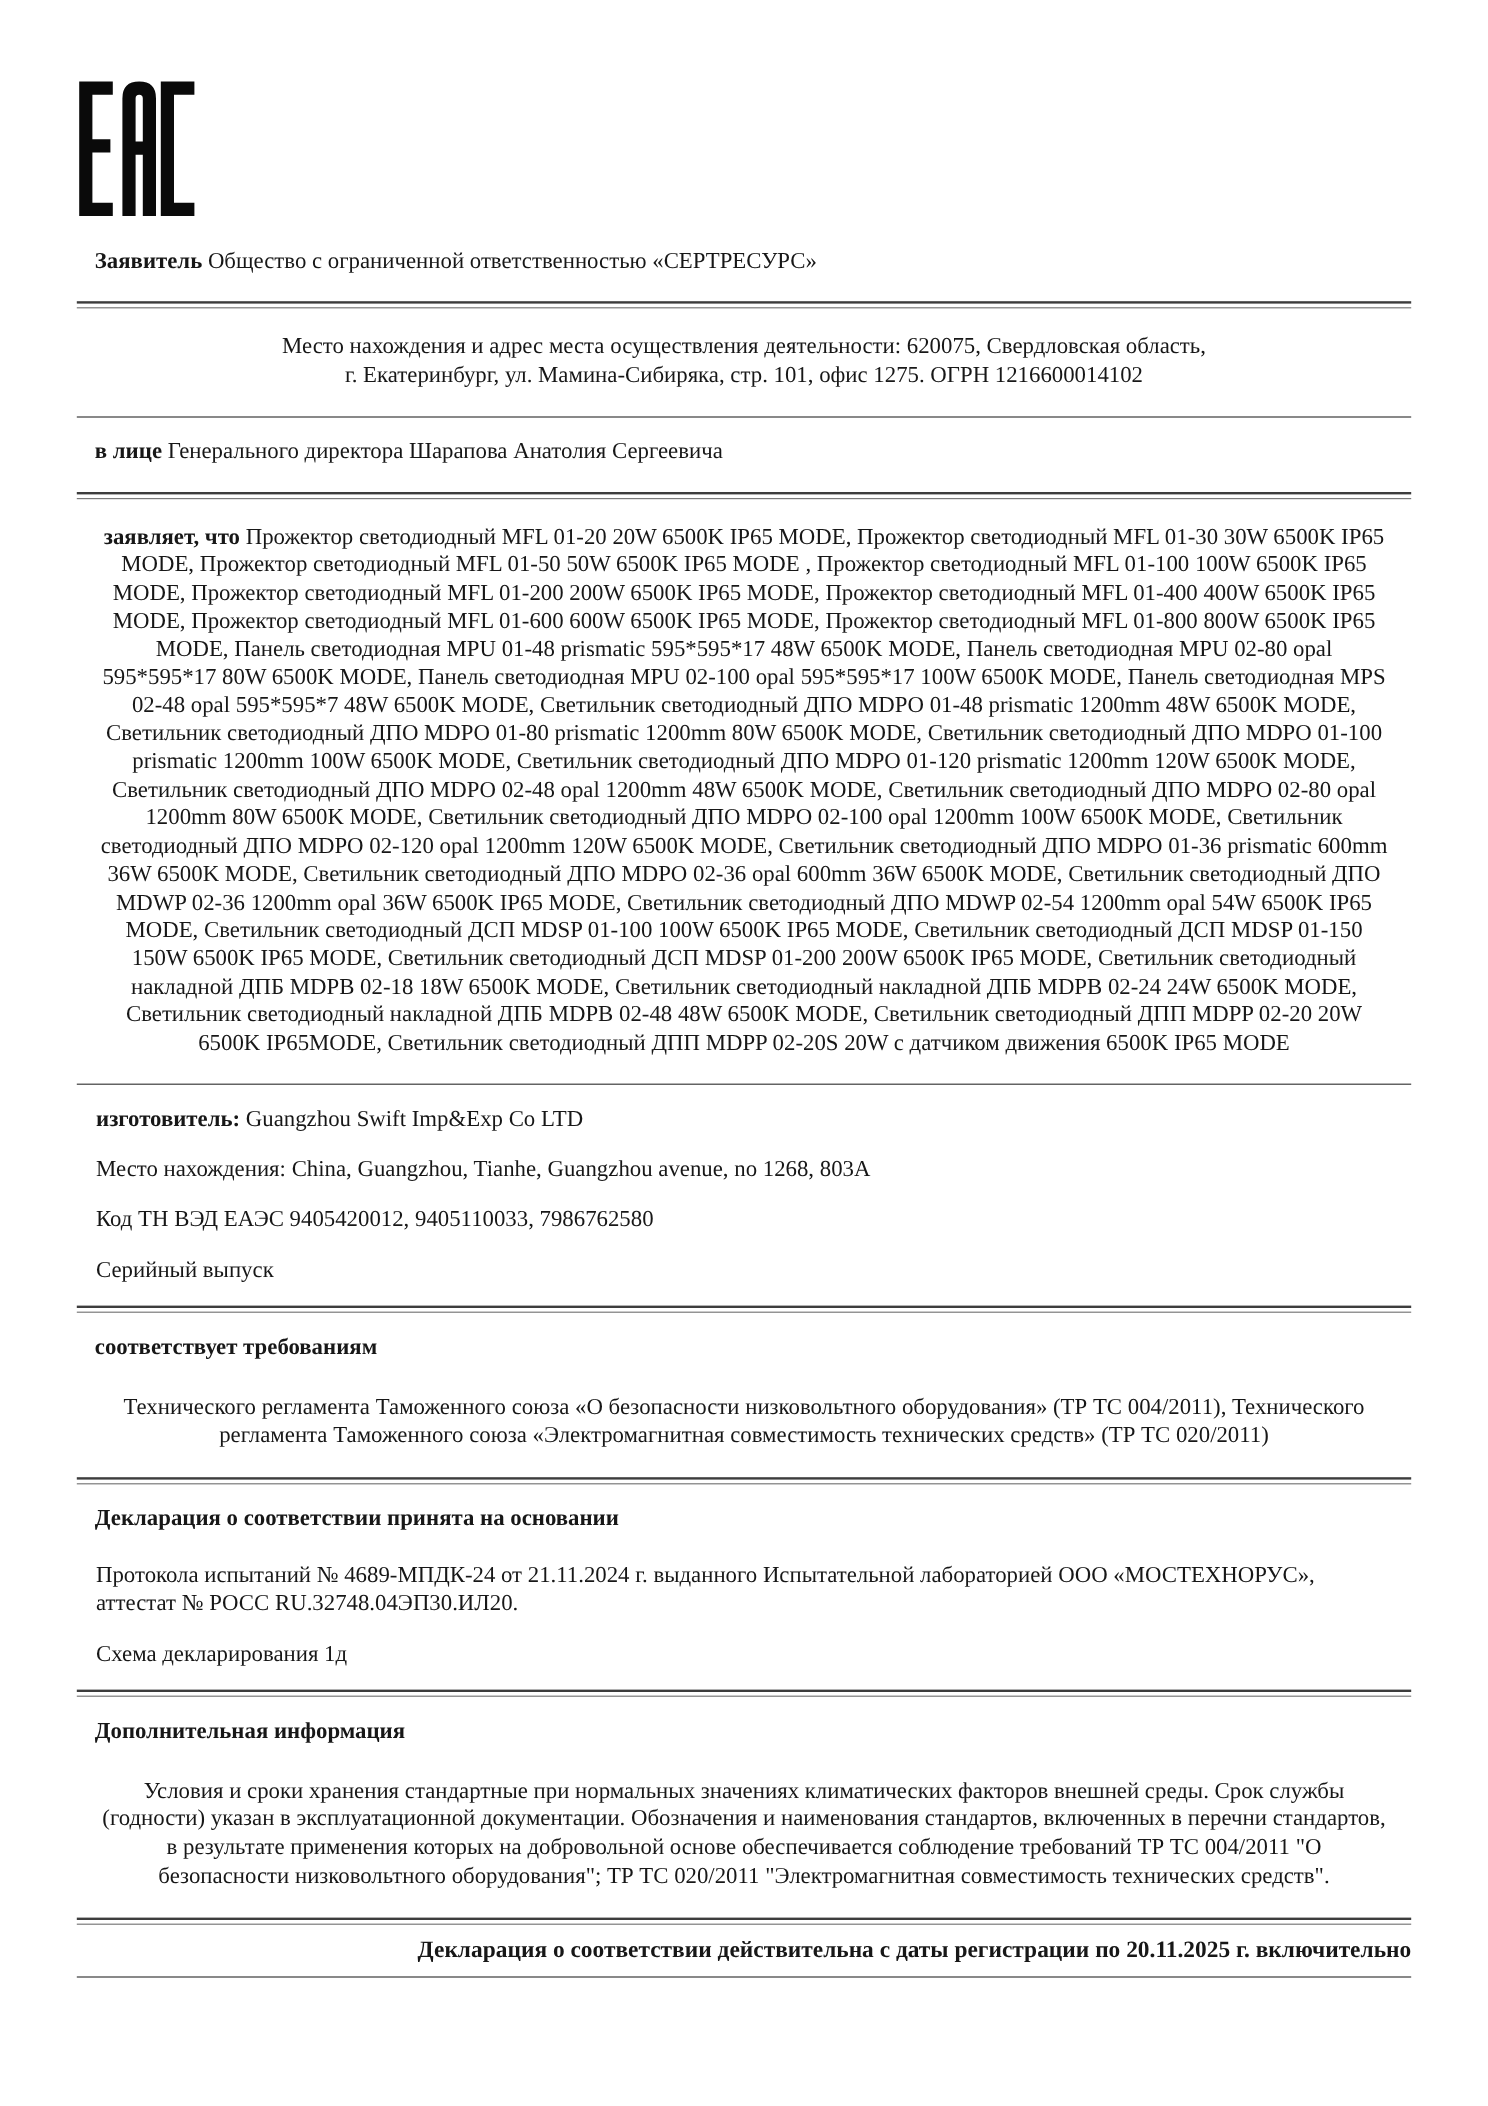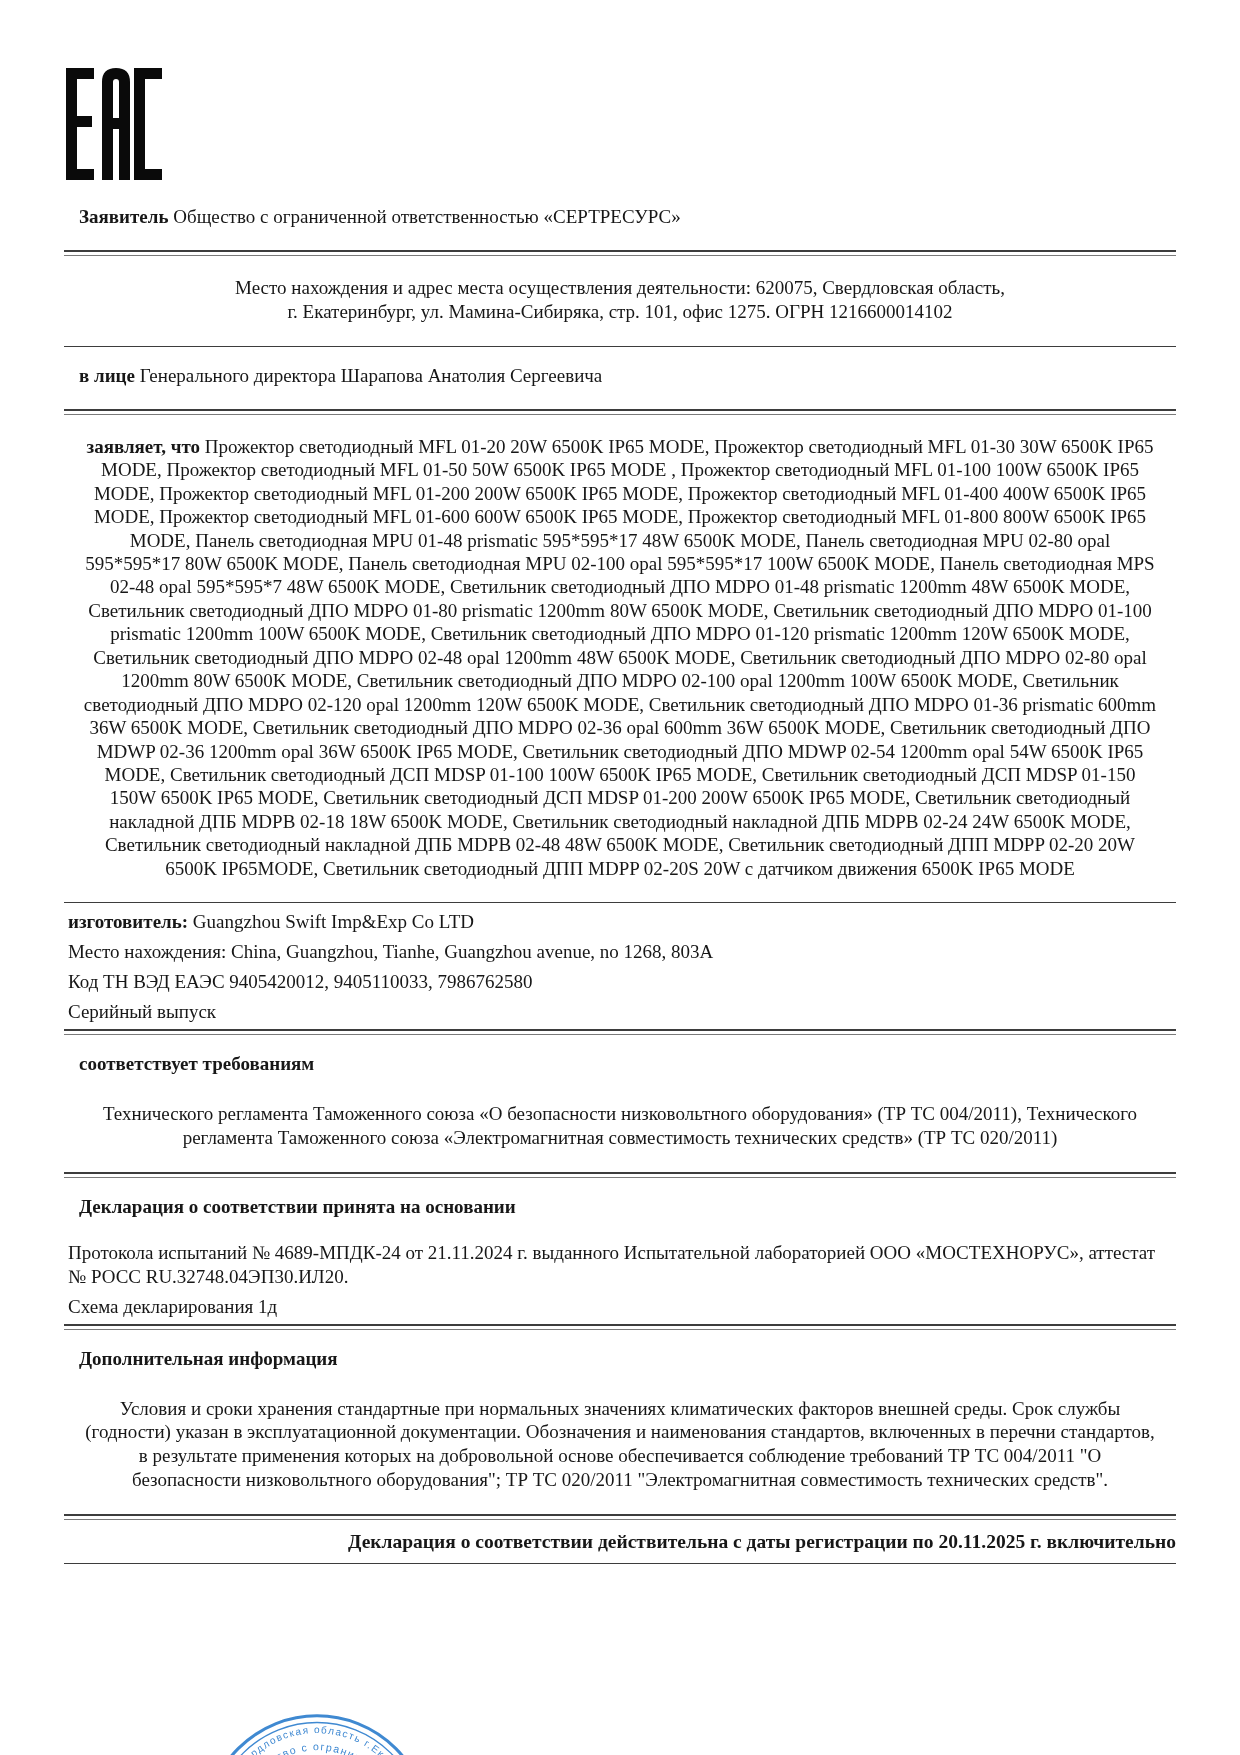--- a/index.html
+++ b/index.html
@@ -16,21 +16,21 @@
   .header{display:flex;align-items:flex-start;margin-bottom:14px;}
   .eac-logo{flex:0 0 112px;padding-top:14px;}
   .title-block{flex:1;text-align:center;padding-top:18px;padding-right:96px;}
   .title-line{font-weight:bold;font-size:22px;line-height:1.5;letter-spacing:.2px;}
   .b{font-weight:bold;}
   .para{margin:15px;padding:2px 0 6px 0;}
   .rule{height:3px;border-top:2px solid #3d3d3d;border-bottom:1px solid #7a7a7a;margin:2px 0 6px 0;}
   .rule.thin{border-top:1.5px solid #3d3d3d;border-bottom:none;height:0;}
   .block{margin:18px;padding:2px 0 4px 0;text-align:center;}
   .declare{line-height:1.235;}
-  .tight p{margin:4px;padding:1px 0;}
+  .tight p{margin:16px;padding:1px 0;}
   .validity{font-weight:bold;font-size:19.5px;padding:4px 0 6px 0;margin:0;text-align:right;}
   
   .sig-area{position:relative;height:250px;margin-top:148px;}
   .sig-line{position:absolute;border-top:1.6px solid #2a2a2a;height:0;}
   .sig-line.left{left:2px;top:132px;width:230px;}
   .sig-line.right{left:428px;top:132px;width:660px;}
   .caption{position:absolute;font-size:18px;text-align:right;font-weight:bold;}
   .cap-sign{left:30px;top:137px;width:180px;}
   .cap-fio{left:428px;top:137px;width:660px;}
   .fio-name{position:absolute;left:428px;top:99px;width:660px;text-align:center;font-size:12px;}

